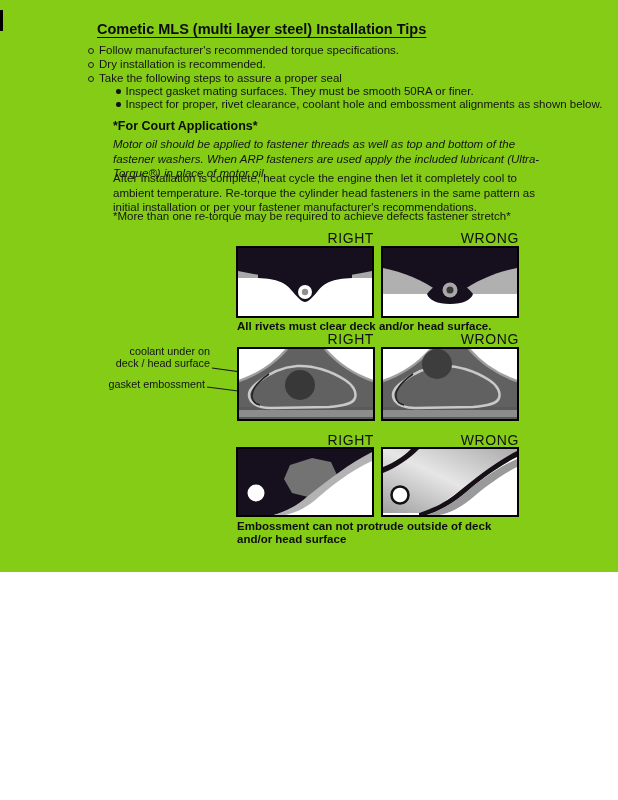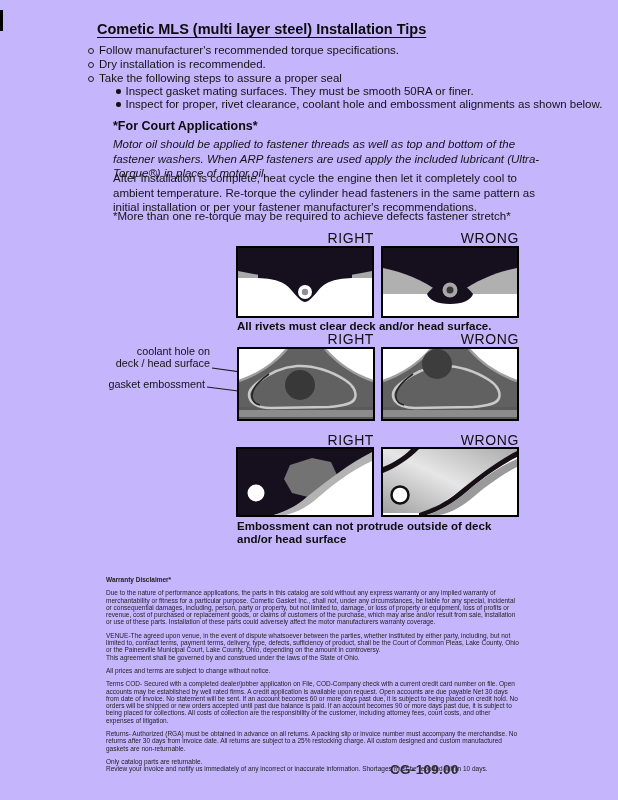--- a/index.html
+++ b/index.html
@@ -1,16 +1,16 @@
 <!DOCTYPE html>
 <html><head>
 <meta charset="utf-8">
 <style>
   html,body{margin:0;padding:0;background:#fff;}
-  #page{position:relative;width:618px;height:800px;background:#c4b5fd;overflow:hidden;
+  #page{position:relative;width:618px;height:572px;background:#84cc16;overflow:hidden;
         font-family:"Liberation Sans","DejaVu Sans",sans-serif;color:#1a1a1a;}
   .abs{position:absolute;}
   
   .title{font-size:14.5px;font-weight:bold;color:#0c0c0c;text-decoration:underline;text-underline-offset:3px;}
   .bullet-row{display:flex;align-items:flex-start;font-size:11.5px;line-height:13.5px;color:#141414;}
   .marker-hollow{width:4px;height:4px;border:1.2px solid #222;border-radius:50%;margin:4px 5px 0 0;flex:0 0 auto;}
   .marker-solid{width:4.5px;height:4.5px;background:#111;border-radius:50%;margin:4px 5px 0 0;flex:0 0 auto;}
   .h2{font-size:12.5px;font-weight:bold;color:#0c0c0c;}
   .para{font-size:11.5px;line-height:14.5px;color:#141414;width:432px;}
   
@@ -85,21 +85,21 @@
       <circle cx="67" cy="42" r="7.5" fill="#a8a8a8"></circle>
       <circle cx="67" cy="42" r="3.5" fill="#3a3a3a"></circle>
     </svg>
   </div>
 
   <div class="abs caption" style="left:237px;top:320px;">All rivets must clear deck and/or head surface.</div>
 
   <div class="abs dlabel" style="left:236px;top:331px;">RIGHT</div>
   <div class="abs dlabel" style="left:381px;top:331px;">WRONG</div>
 
-  <div class="abs ann" style="left:100px;top:345px;width:110px;white-space:pre-line;">coolant hole on
+  <div class="abs ann" style="left:100px;top:345px;width:110px;white-space:pre-line;">coolant under on
 deck / head surface</div>
   <div class="abs ann" style="left:100px;top:378px;width:105px;">gasket embossment</div>
 
   <svg class="abs" style="left:200px;top:358px;" width="110" height="45">
     <line x1="12" y1="10" x2="97" y2="22" stroke="#1a1a1a" stroke-width="1.2"></line>
     <line x1="7" y1="29" x2="62" y2="36" stroke="#1a1a1a" stroke-width="1.2"></line>
   </svg>
 
   <div class="abs dbox" style="left:237px;top:347px;">
     <svg width="134" height="70" viewBox="0 0 134 70">

